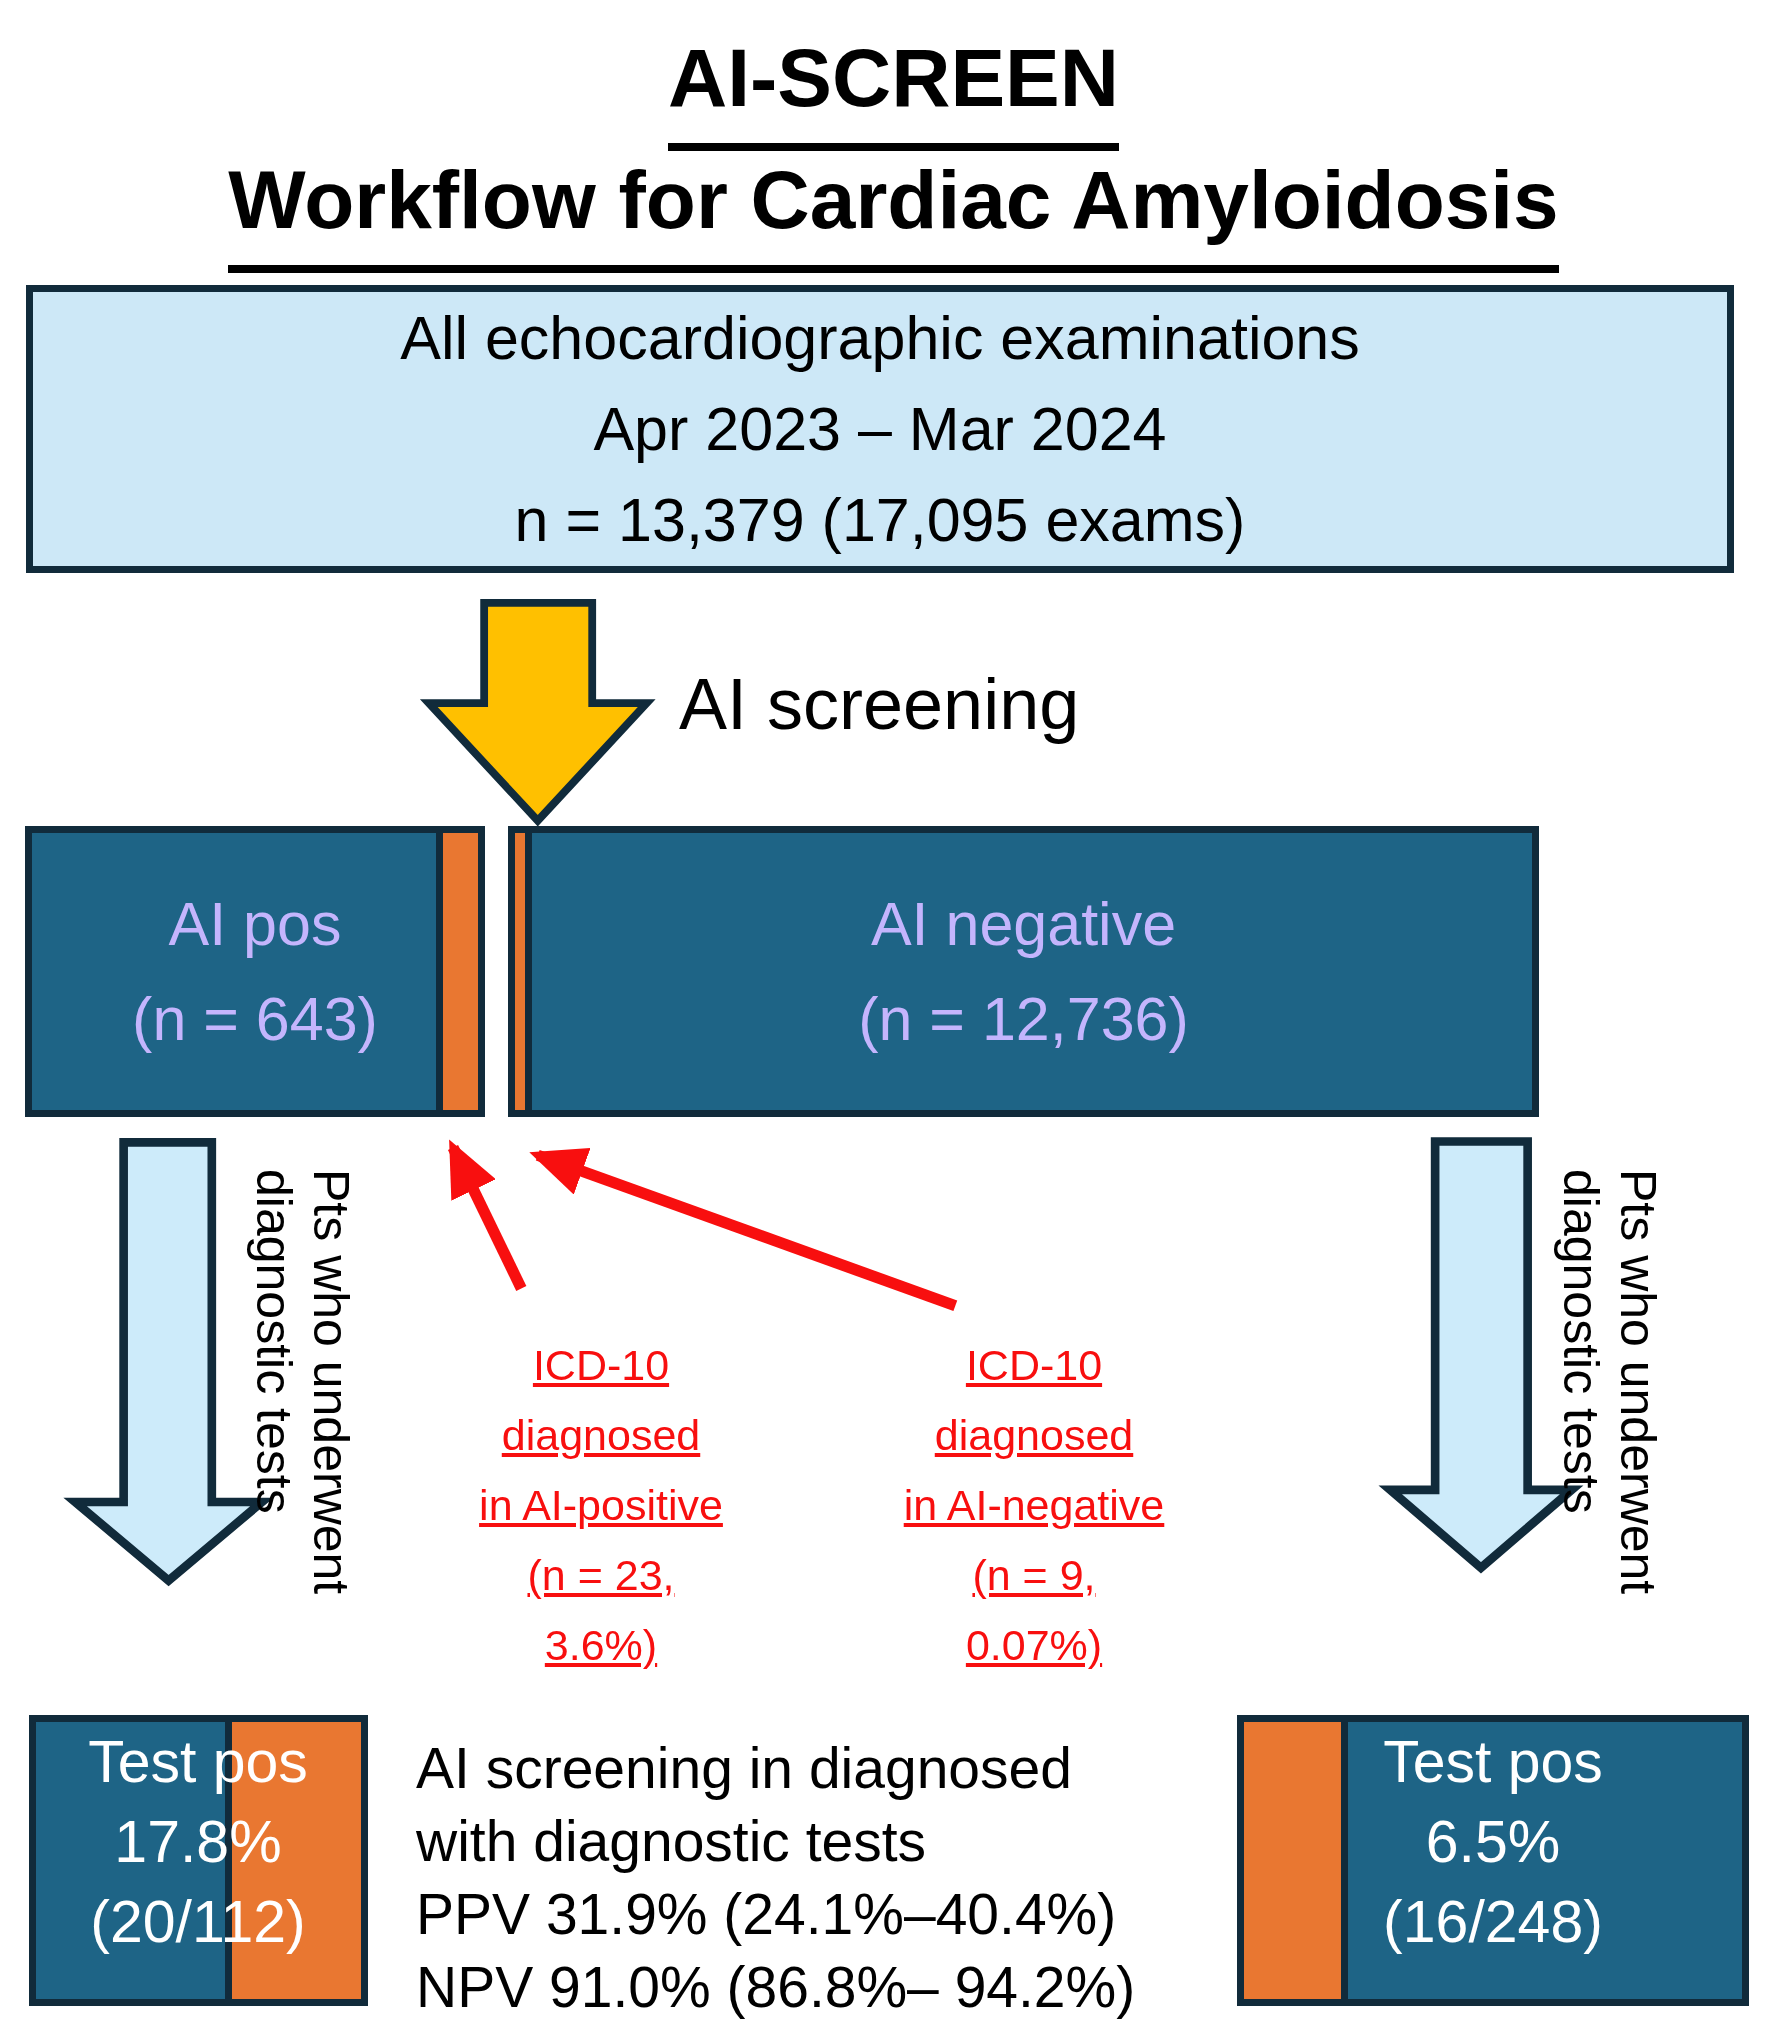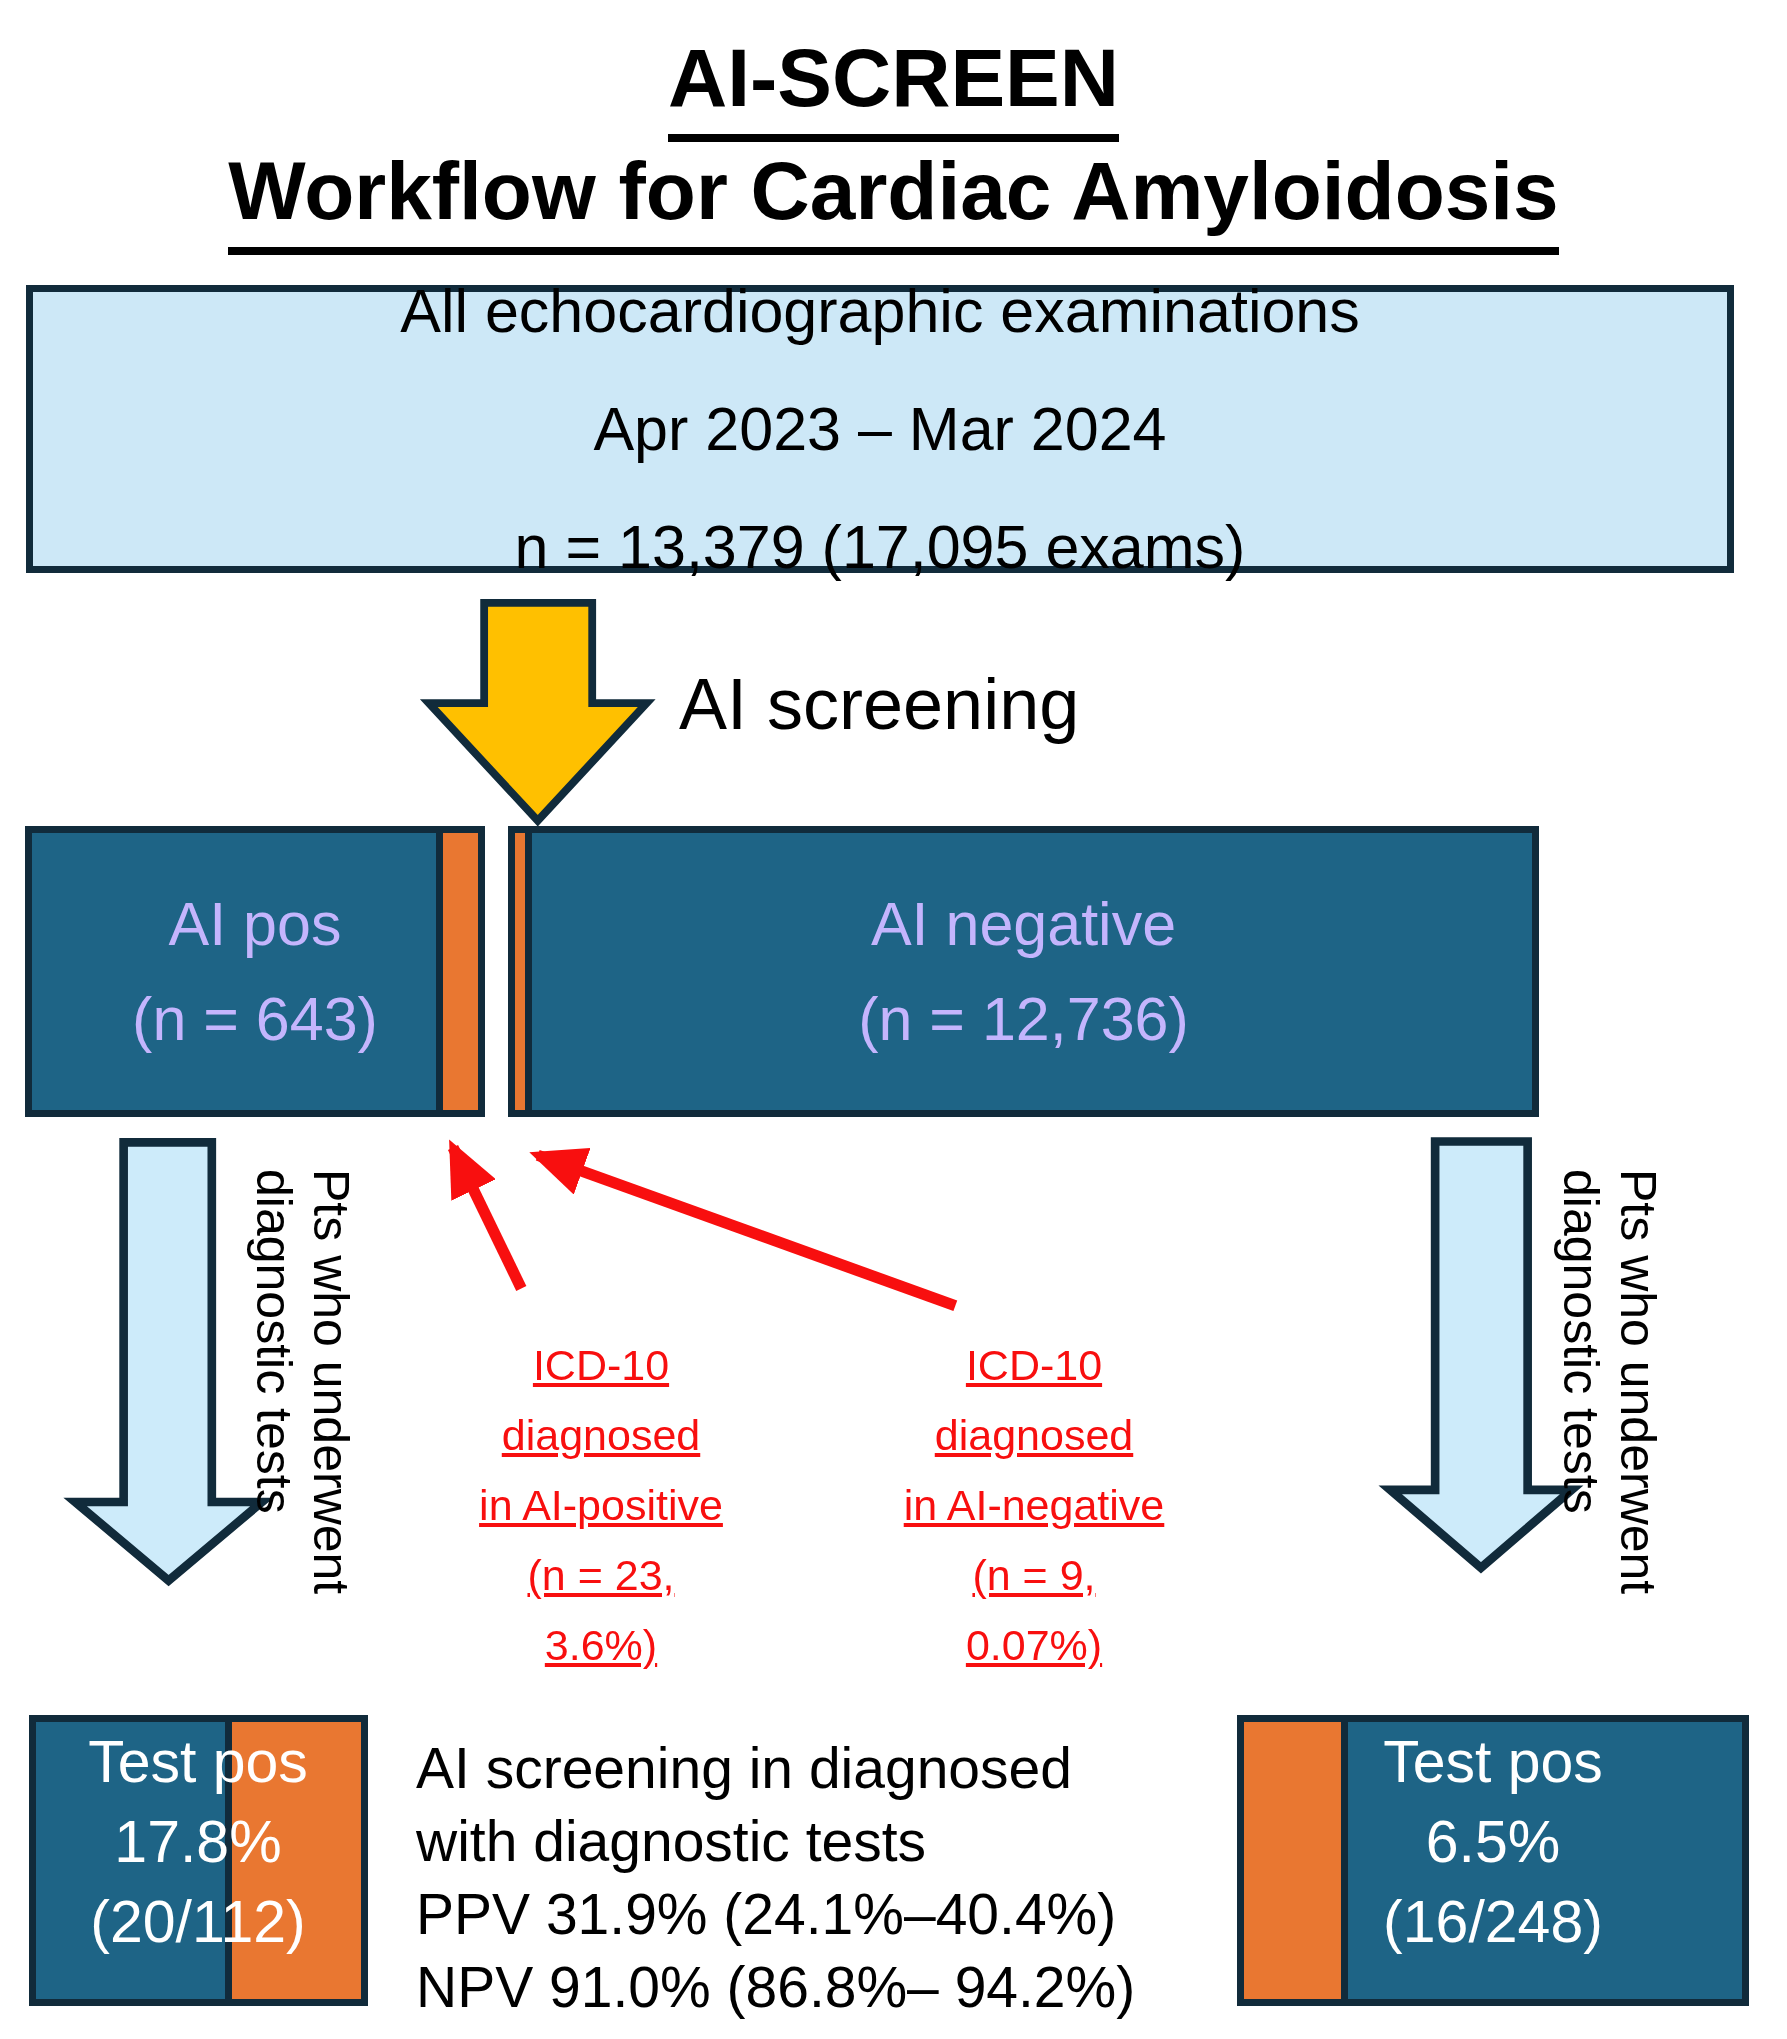--- a/index.html
+++ b/index.html
@@ -3,27 +3,27 @@
 <meta charset="utf-8">
 <style>
   html,body{margin:0;padding:0;background:#fff;}
   .stage{
     position:relative;width:1787px;height:2040px;background:#fff;overflow:hidden;
     font-family:"Liberation Sans", sans-serif;color:#000;
   }
   .abs{position:absolute;}
   
   .title{left:0;top:29px;width:1787px;text-align:center;font-weight:bold;font-size:82px;line-height:97px;}
-  .title .u{display:inline-block;border-bottom:8.6px solid #000;padding-bottom:8px;}
+  .title .u{display:inline-block;border-bottom:8.6px solid #000;padding-bottom:17px;}
   
   .top-box{
     left:26px;top:285px;width:1708px;height:288px;box-sizing:border-box;
     background:var(--light-blue);border:7.8px solid var(--navy-border);
     display:flex;flex-direction:column;justify-content:center;align-items:center;
-    font-size:61px;line-height:91px;text-align:center;gap:27px;
+    font-size:61px;line-height:91px;text-align:center;
   }
   
   .overlay{left:0;top:0;width:1787px;height:2040px;pointer-events:none;}
   
   .ai-screening{left:679px;top:674px;font-size:72px;line-height:61px;}
   
   .teal-box{
     box-sizing:border-box;background:var(--teal);border:7.8px solid var(--navy-border);
   }
   .box-ai-pos{left:25px;top:826px;width:460px;height:291px;}

